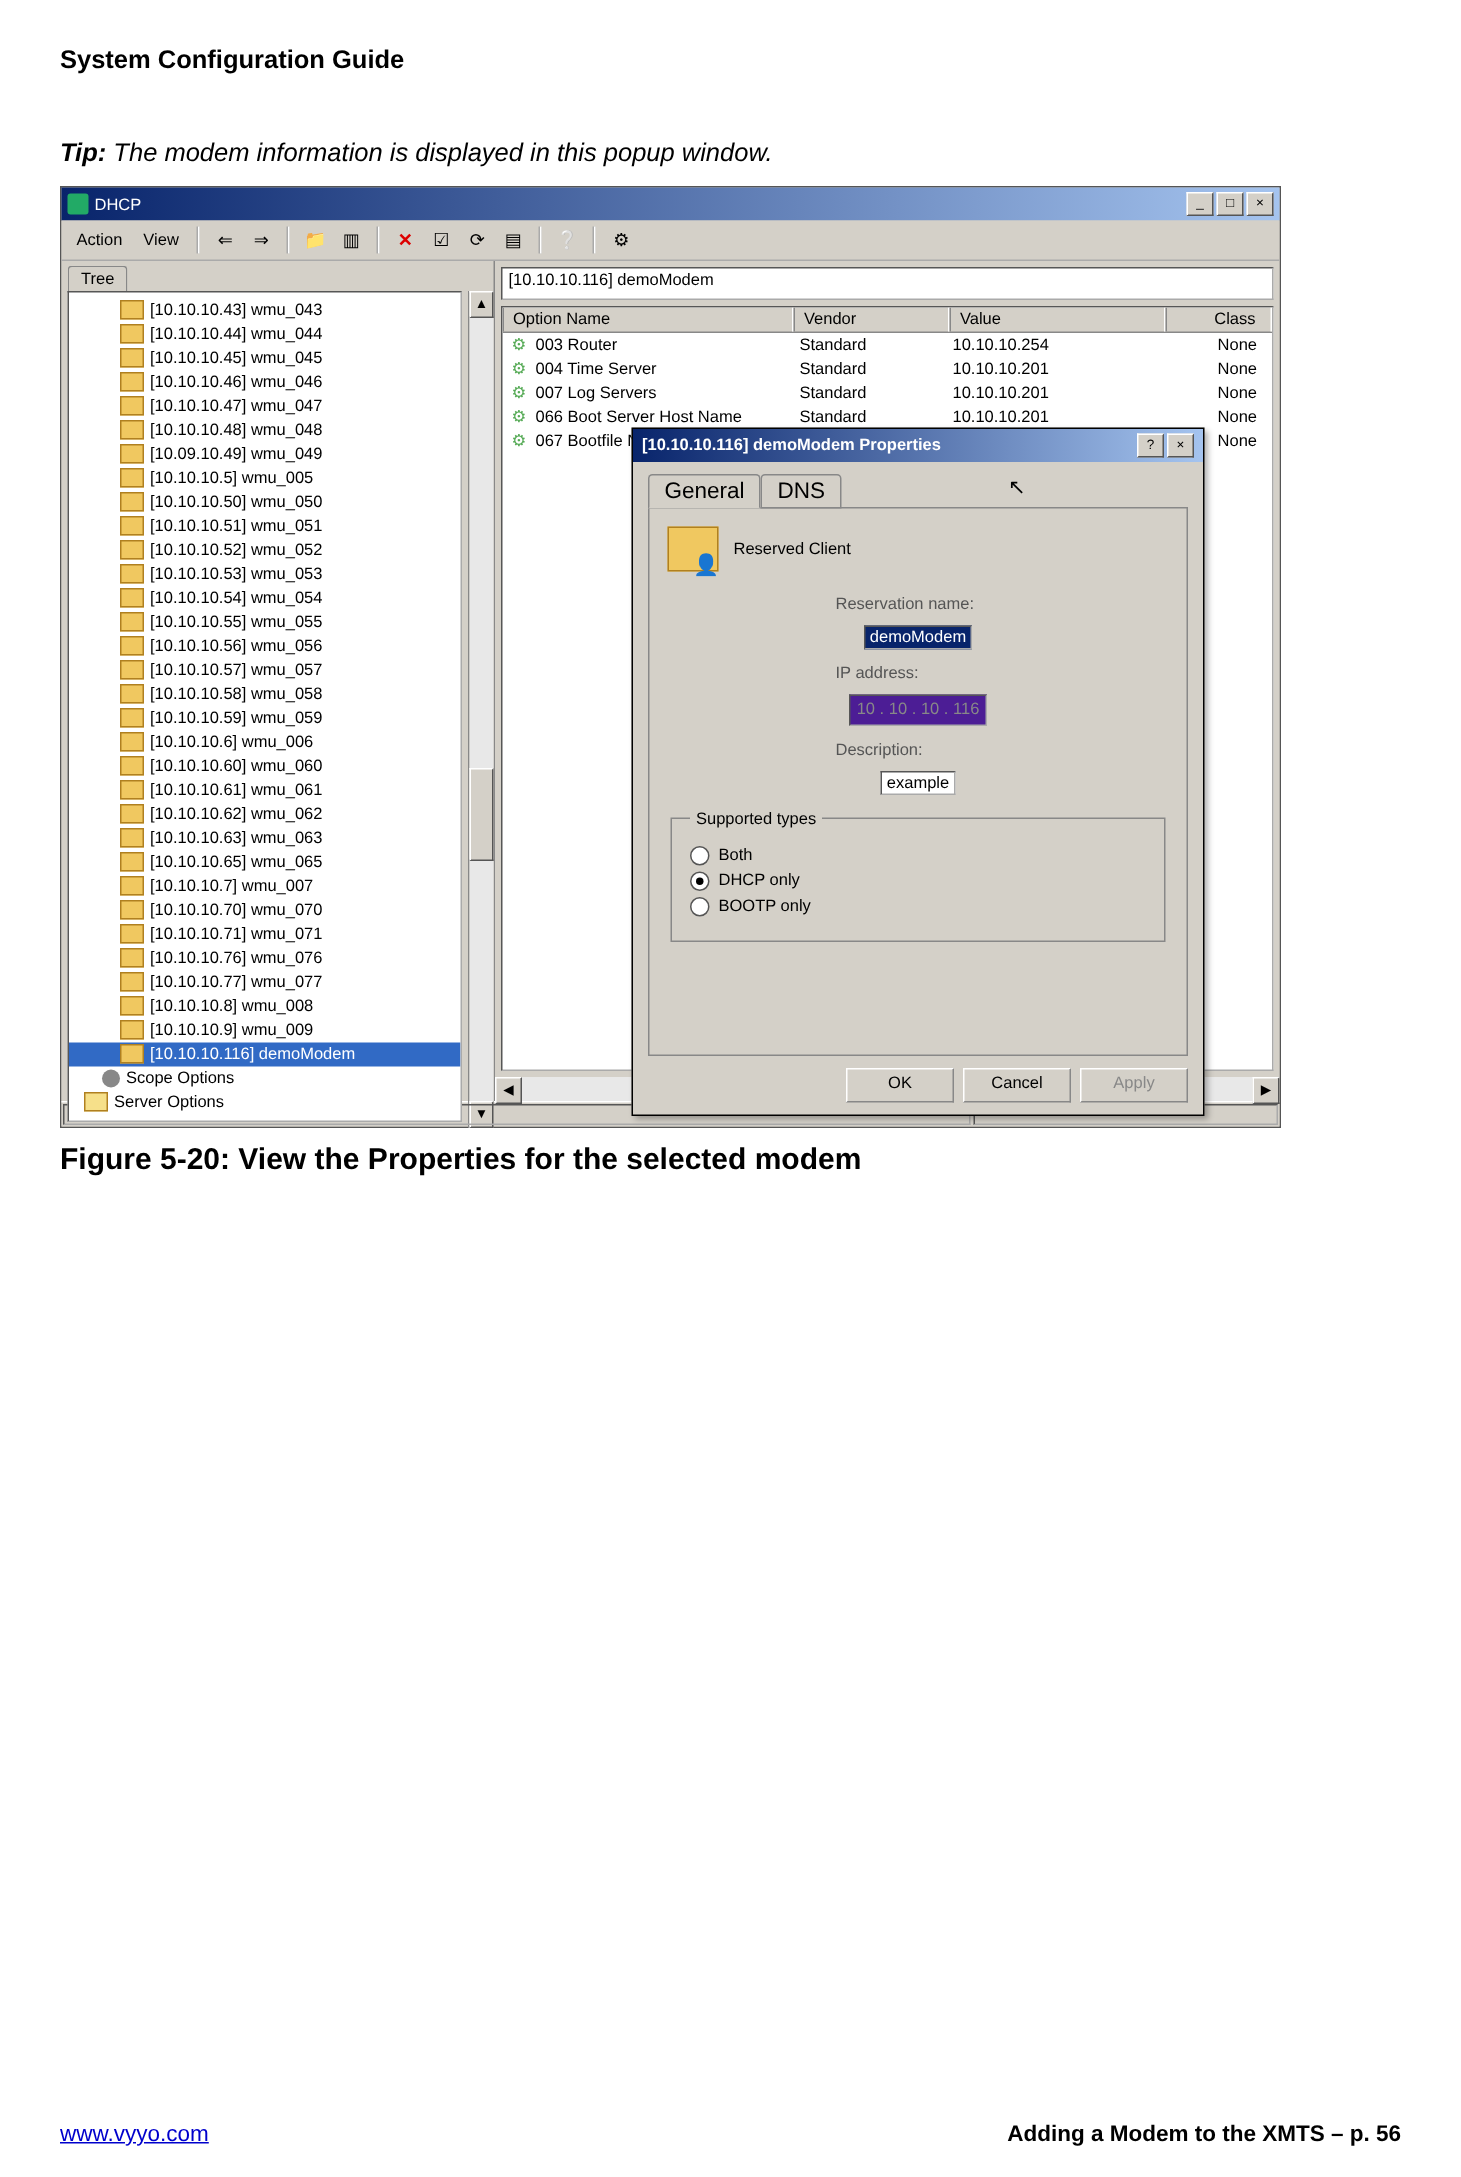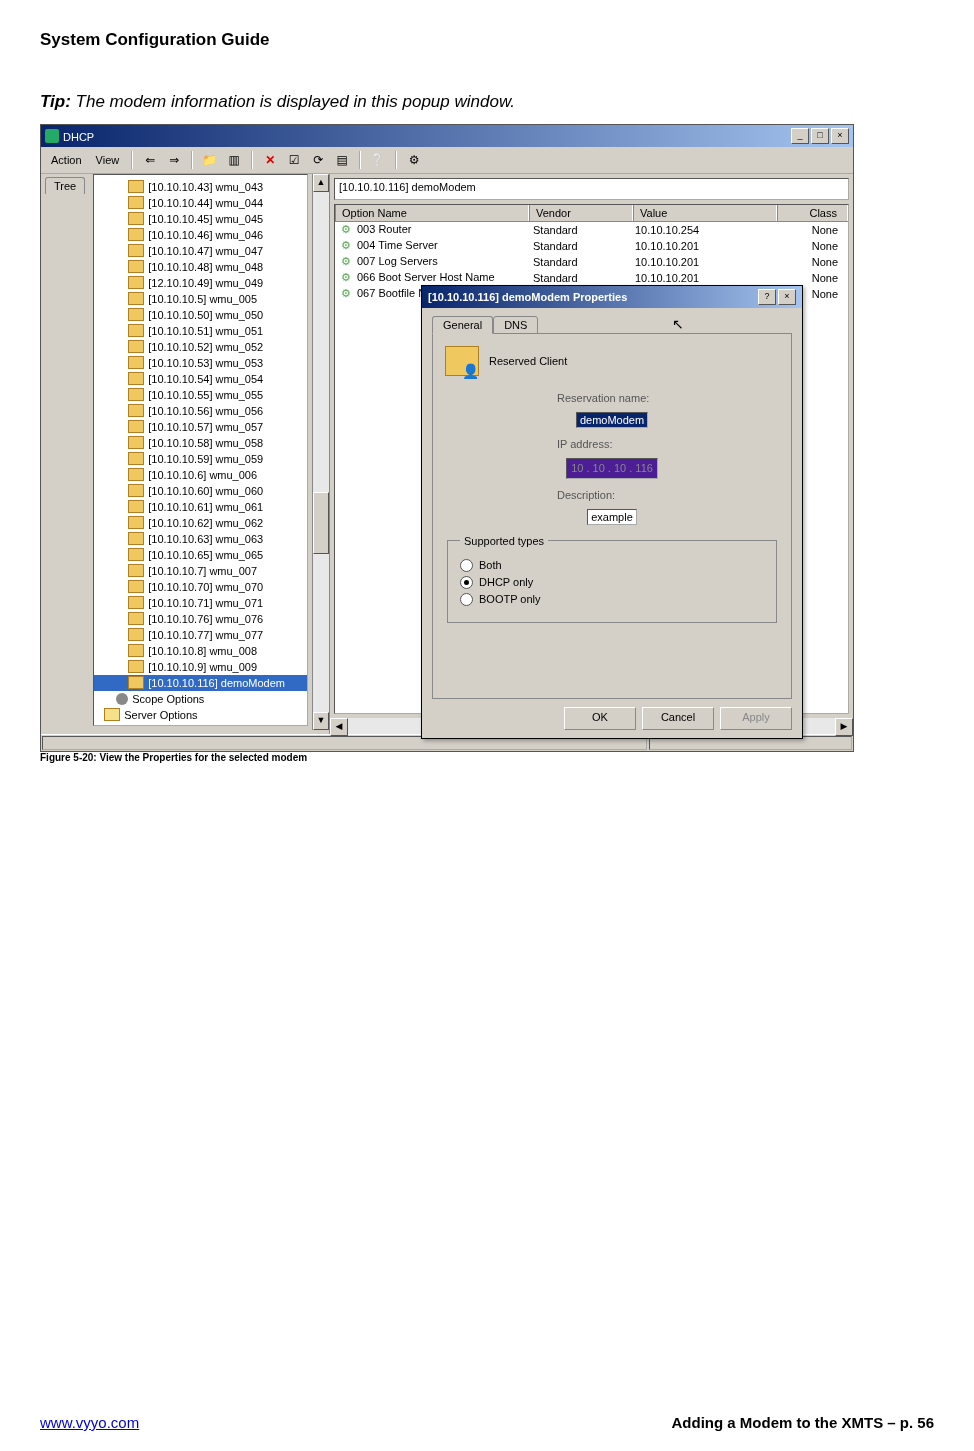--- a/index.html
+++ b/index.html
@@ -59,21 +59,21 @@
     height: 22px;
   }
   .toolbar .sep { width:1px; height:18px; background:#aaa; border-right:1px solid #fff; margin:0 2px;}
   .tb-btn {
     width: 18px; height: 18px; display:inline-flex; align-items:center; justify-content:center;
     font-size: 12px;
   }
   .tb-btn.red { color: #d00; font-weight:bold; }
   .menu-item { padding: 2px 4px; }
   .body-area { display: flex; height: 560px; background:#d4d0c8;}
-  .left-panel { width: 288px; display:flex; flex-direction:row; border-right:1px solid #888;}
+  .left-panel { width: 288px; display:flex; flex-direction:column; border-right:1px solid #888;}
   .right-panel { flex:1; display:flex; flex-direction:column;}
   .tabbar { padding: 3px 4px 0 4px; }
   .tab { display:inline-block; padding:2px 8px; border:1px solid #888; border-bottom:none; background:#d4d0c8; border-radius:3px 3px 0 0; font-size:11px;}
   .tree {
     background:#fff; border:1px inset #aaa; flex:1; overflow:auto;
     padding:4px 0; margin:0 4px 4px 4px; position:relative;
   }
   .tree-item {
     display:flex; align-items:center; gap:4px; padding:0 6px 0 34px;
     height:16px; white-space:nowrap; font-size:11px;
@@ -102,21 +102,21 @@
     font-family: Tahoma, sans-serif; font-size:11px;
   }
   .dlg-title {
     background: linear-gradient(to right, #08246b, #a5c4ef);
     color:#fff; padding:3px 6px; display:flex; justify-content:space-between; align-items:center;
     font-weight:bold;
   }
   .dlg-title .win-btns .win-btn { font-weight:normal; }
   .dlg-body { padding:8px 10px 0 10px; }
   .dlg-tabs { display:flex; gap:0; margin-bottom:-1px;}
-  .dlg-tab { padding:2px 10px; border:1px solid #888; background:#d4d0c8; font-size:11px; border-radius:3px 3px 0 0;}
+  .dlg-tab { padding:2px 10px; border:1px solid #888; background:#d4d0c8; font-size:15px; border-radius:3px 3px 0 0;}
   .dlg-tab.active { border-bottom:1px solid #d4d0c8; position:relative; z-index:2;}
   .dlg-page { border:1px solid #888; padding:12px; background:#d4d0c8; min-height:340px;}
   .dlg-row { display:flex; align-items:center; margin-bottom:10px; gap:8px;flex-direction:column;}
   .dlg-label { width:110px; color:#555;}
   .dlg-input {
     flex:1; height:17px; background:#fff; border:1px inset #aaa; padding:1px 3px; font-size:11px;
   }
   .dlg-input.sel { background:#08246b; color:#fff;}
   .ipbox { display:flex; gap:0; border:1px inset #aaa; background:#4c1d95; height:17px; align-items:center; padding:1px 4px; color:#888;}
   .fieldset { border:1px solid #888; padding:8px 12px 12px 12px; margin-top:10px;}
@@ -131,21 +131,21 @@
     font-size:11px; text-align:center; line-height:19px;
   }
   .btn.disabled { color:#888;}
   .reserved-box { display:flex; align-items:center; gap:10px; margin-bottom:16px;}
   .big-folder { width:32px; height:28px; background:#f0c860; border:1px solid #b08020; position:relative;}
   .big-folder::after { content:"👤"; position:absolute; right:-2px; bottom:-4px; font-size:14px;}
   .scrollbar-v { width:16px; background:#d4d0c8; border-left:1px solid #888; display:flex; flex-direction:column;}
   .sb-btn { height:16px; background:#d4d0c8; border:1px solid #fff; border-right-color:#555; border-bottom-color:#555; text-align:center; font-size:9px; line-height:14px;}
   .sb-track { flex:1; background:#e8e8e8;}
   .sb-thumb { background:#d4d0c8; border:1px solid #fff; border-right-color:#555; border-bottom-color:#555;}
-  .figure-caption { font-weight:bold; font-size:10px; }
+  .figure-caption { font-weight:bold; font-size:20px; margin-top:10px;}
   .footer { display:flex; justify-content:space-between; position:fixed; bottom:20px; left:40px; right:40px; font-size:15px;}
   .footer a { color:#00c; text-decoration:underline;}
   .footer-right { font-weight:bold;}
   .cursor-arrow { position:absolute; top:30px; left:250px; font-size:14px;}
   .statusbar { height:16px; background:#d4d0c8; border-top:1px solid #fff; display:flex;}
   .statusbar .cell { border:1px inset #aaa; flex:1; margin:1px;}
   .hscroll { height:16px; display:flex; background:#d4d0c8;}
 </style>
 </head>
 <body>
@@ -215,21 +215,21 @@
             <div class="tree-item">
               <span class="folder-icon"></span>
               <span>[10.10.10.47] wmu_047</span>
             </div>
             <div class="tree-item">
               <span class="folder-icon"></span>
               <span>[10.10.10.48] wmu_048</span>
             </div>
             <div class="tree-item">
               <span class="folder-icon"></span>
-              <span>[12.10.10.49] wmu_049</span>
+              <span>[10.09.10.49] wmu_049</span>
             </div>
             <div class="tree-item">
               <span class="folder-icon"></span>
               <span>[10.10.10.5] wmu_005</span>
             </div>
             <div class="tree-item">
               <span class="folder-icon"></span>
               <span>[10.10.10.50] wmu_050</span>
             </div>
             <div class="tree-item">

